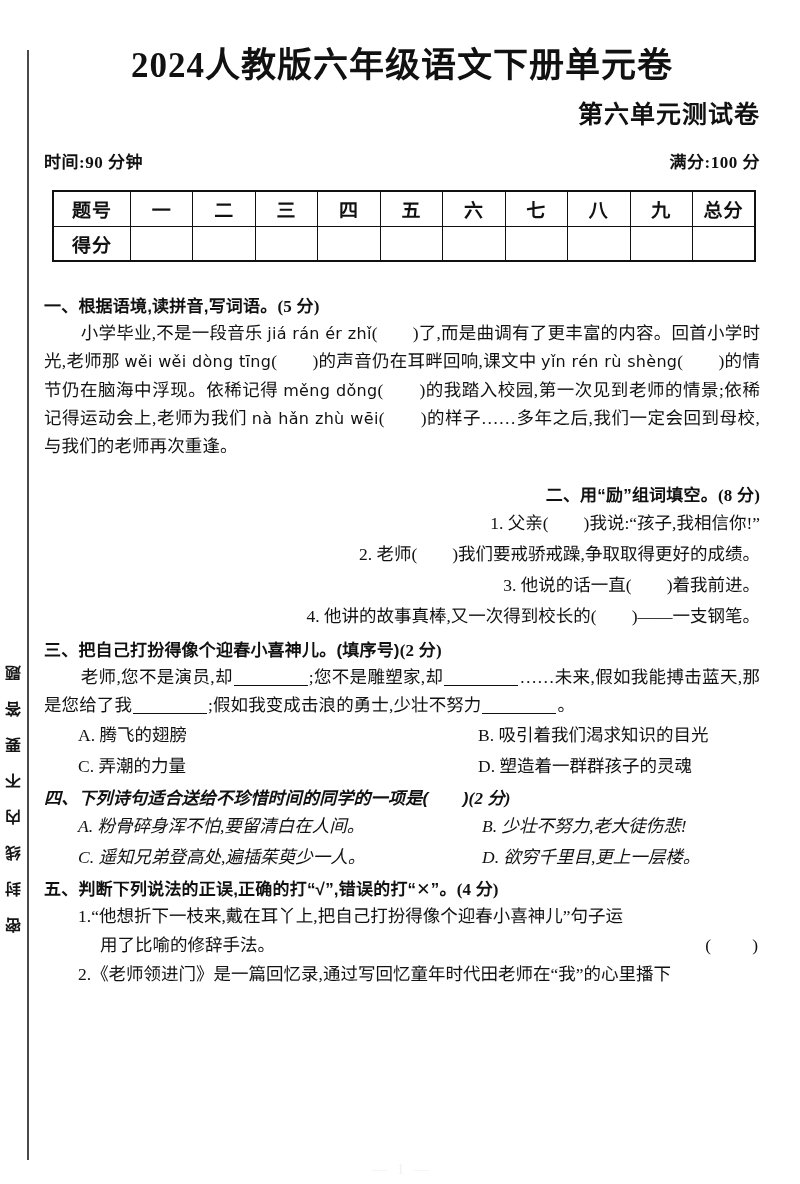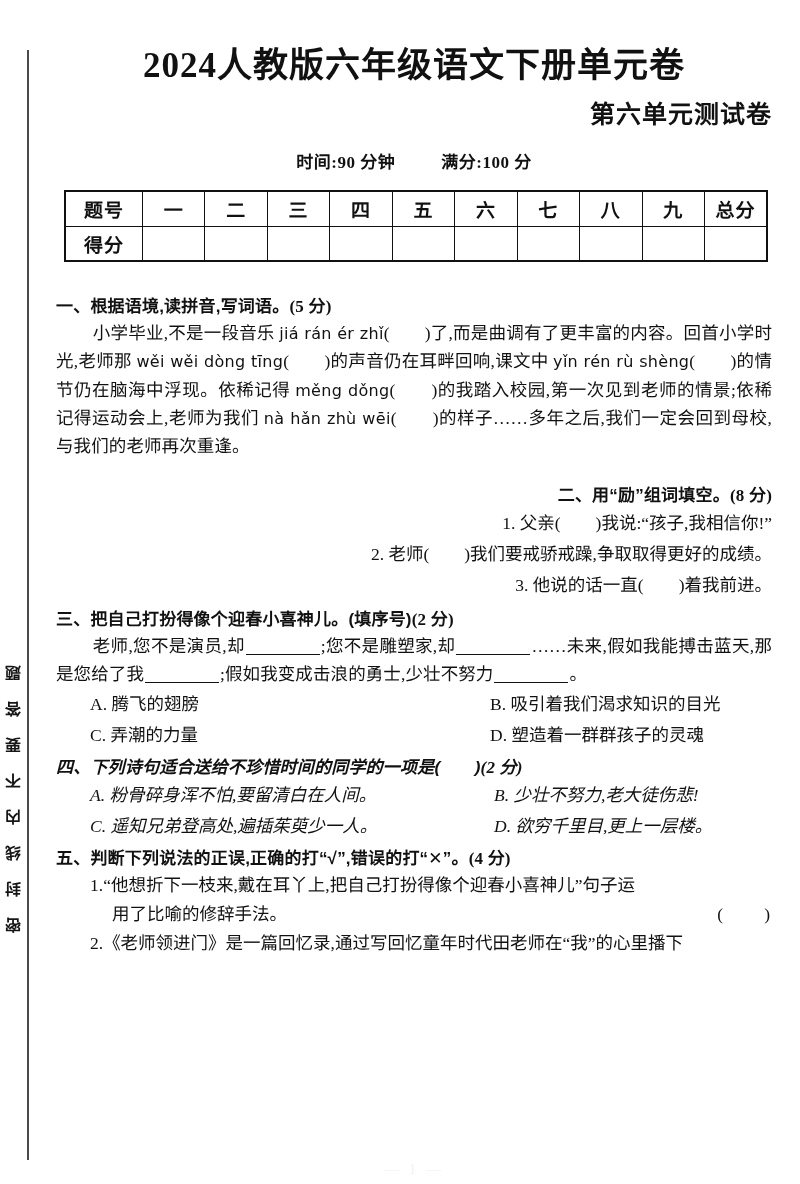--- a/index.html
+++ b/index.html
@@ -45,21 +45,21 @@
   }
   #seal-text span {
     display: block;
     line-height: 1;
     transform: rotate(180deg);
   }
 
   
   #sheet {
     position: absolute;
-    left: 56px;
+    left: 44px;
     top: 0;
     width: 716px;
     height: 1184px;
   }
 
   
   .paper-title {
     margin: 0;
     padding-top: 46px;
     text-align: center;
@@ -76,21 +76,21 @@
     text-align: right;
     font-size: 25px;
     font-weight: bold;
     letter-spacing: 1px;
     line-height: 1.15;
   }
   .meta-row {
     margin: 0;
     padding-top: 18px;
     display: flex;
-    justify-content: center;
+    justify-content: space-between;
     gap: 46px;
     font-size: 17px;
     font-weight: bold;
     letter-spacing: 0.5px;
   }
 
   
   #score-table-wrap {
     padding-top: 17px;
     padding-left: 8px;
@@ -275,20 +275,21 @@
     </p>
   </section>
 
   <section class="q-section" style="margin-top:24px;text-align:right;">
     <p class="q-heading">
       <span>二、用“励”组词填空。</span><span class="pts">(8 分)</span>
     </p>
     <p class="numbered">1. 父亲(　　)我说:“孩子,我相信你!”</p>
     <p class="numbered">2. 老师(　　)我们要戒骄戒躁,争取取得更好的成绩。</p>
     <p class="numbered">3. 他说的话一直(　　)着我前进。</p>
+    <p class="numbered">4. 他讲的故事真棒,又一次得到校长的(　　)——一支钢笔。</p>
   </section>
 
   <section class="q-section" style="margin-top:8px;">
     <p class="q-heading">
       <span>三、把自己打扮得像个迎春小喜神儿。(填序号)</span><span class="pts">(2 分)</span>
     </p>
     <p class="q-body indent">
       <span>老师,您不是演员,却</span><span class="fill-line"></span><span>;您不是雕塑家,却</span><span class="fill-line"></span><span>……未来,假如我能搏击蓝天,那是您给了我</span><span class="fill-line"></span><span>;假如我变成击浪的勇士,少壮不努力</span><span class="fill-line"></span><span>。</span>
     </p>
     <div class="opt-grid">

